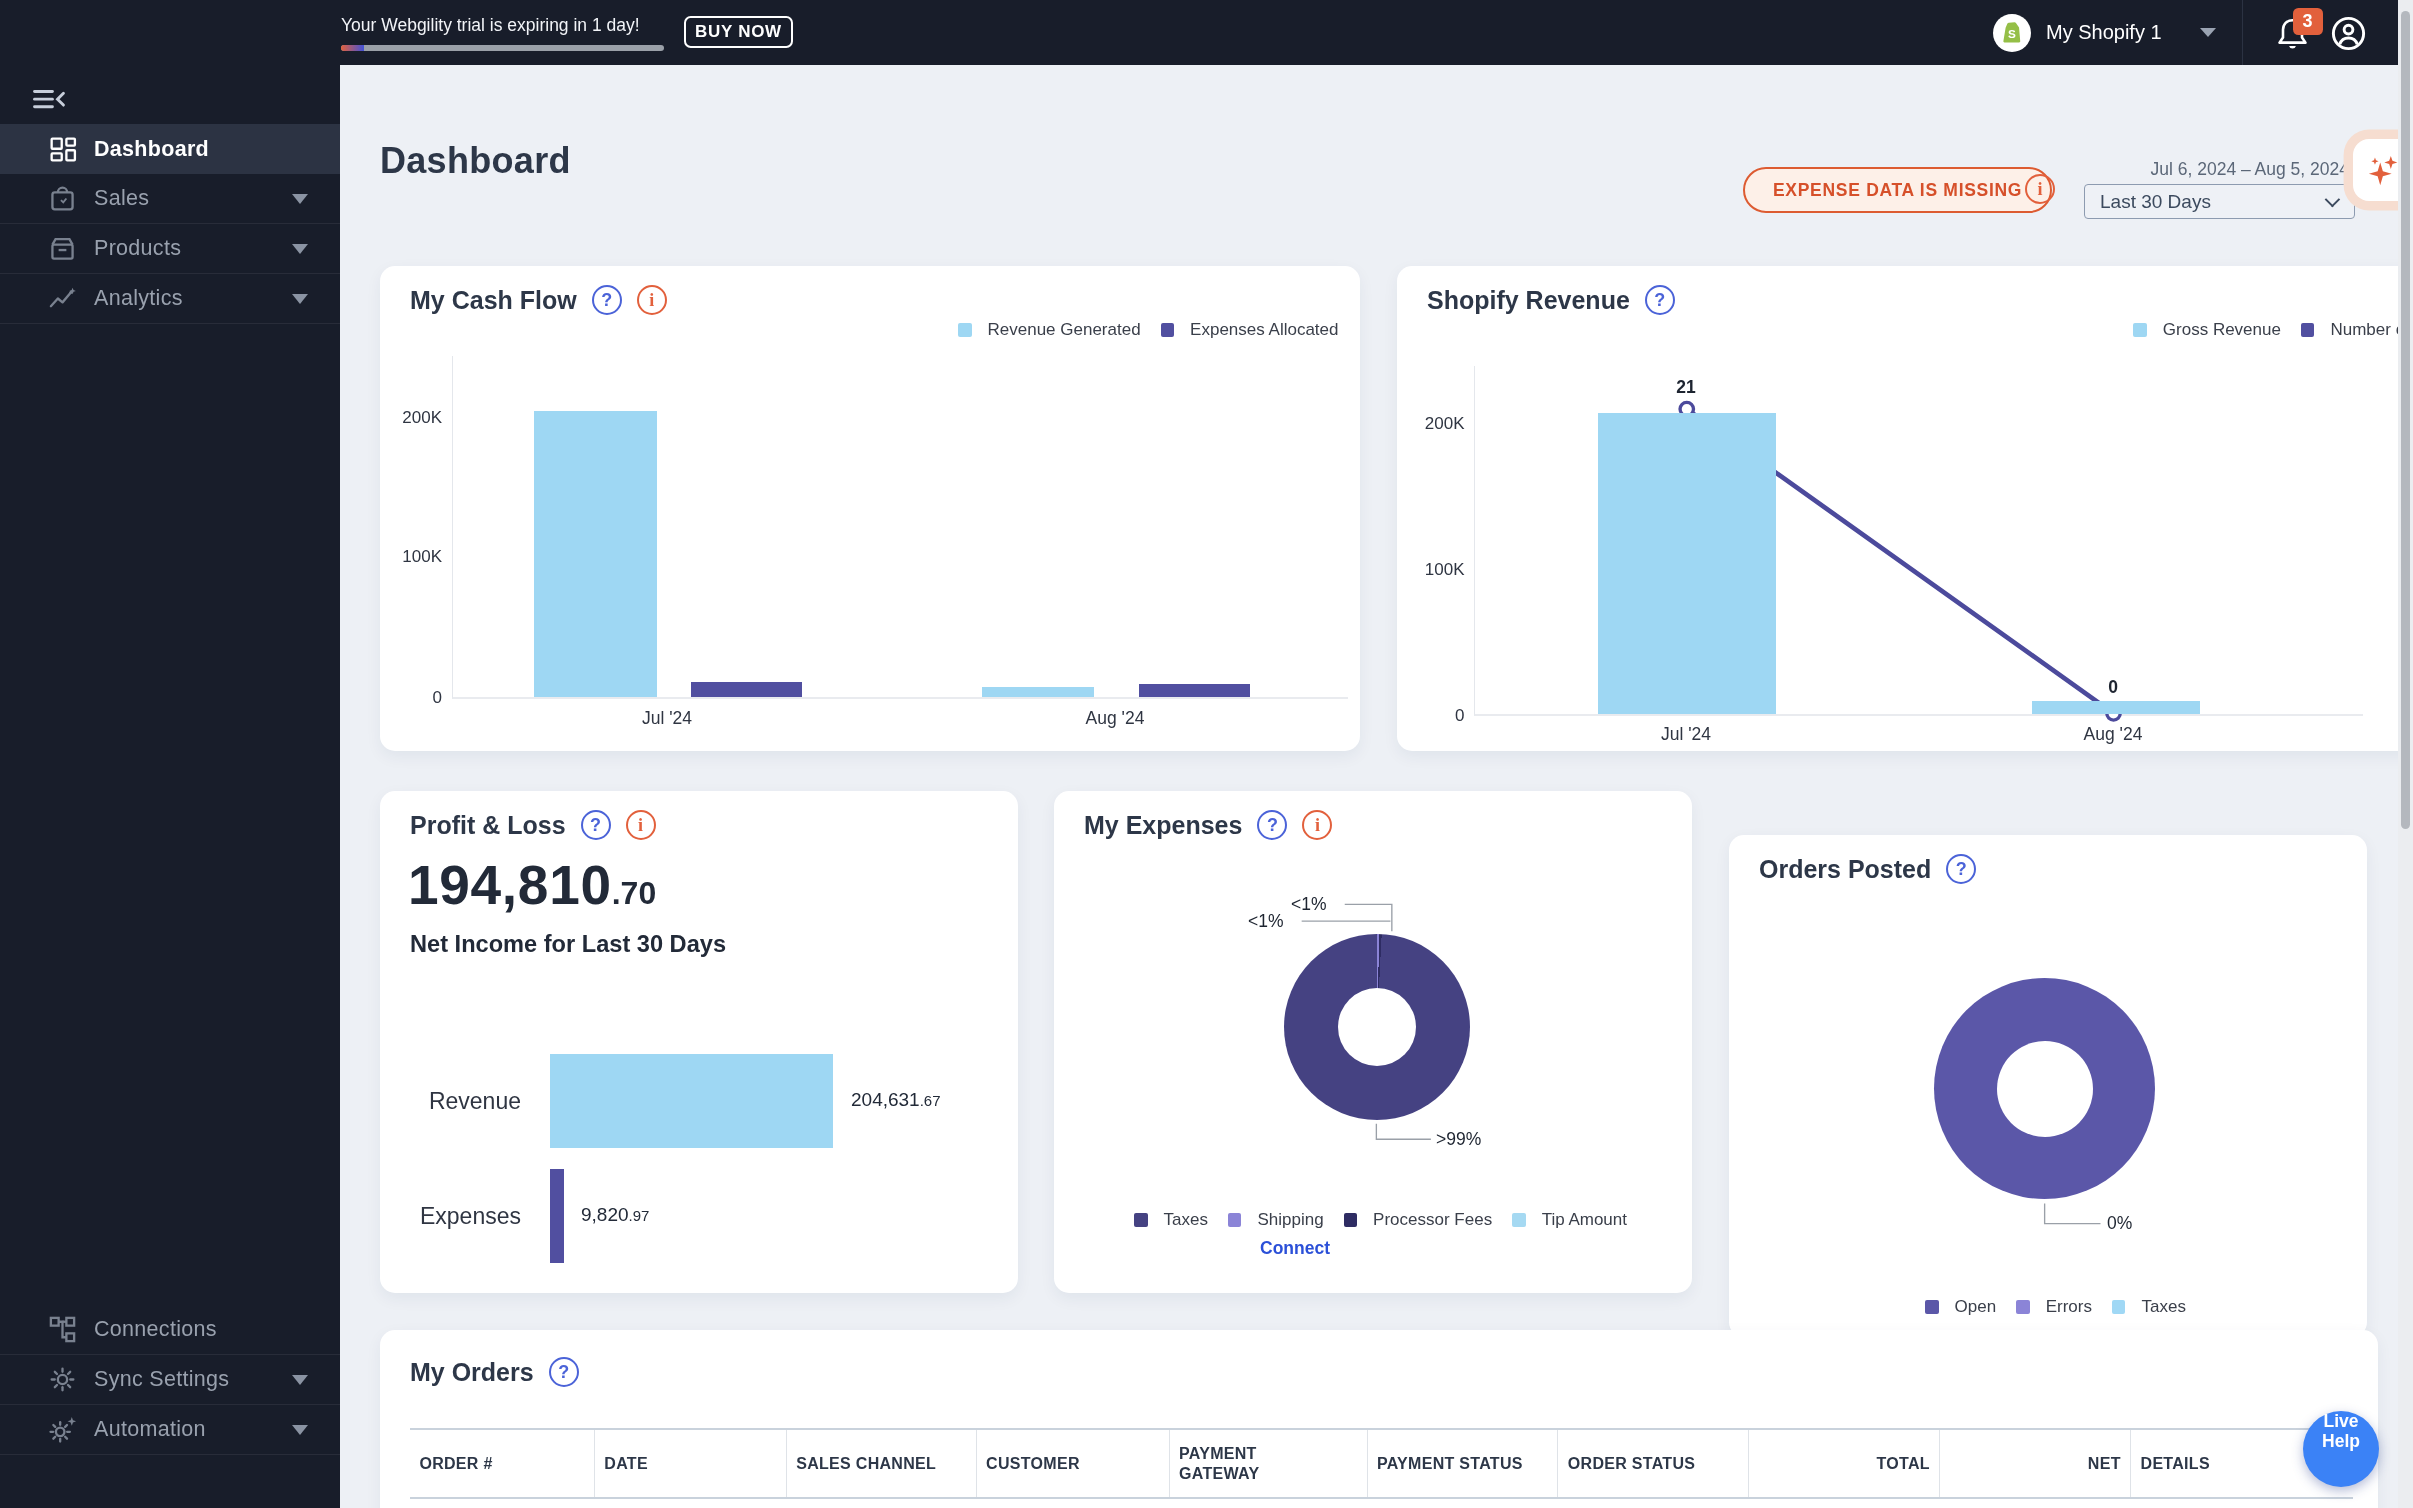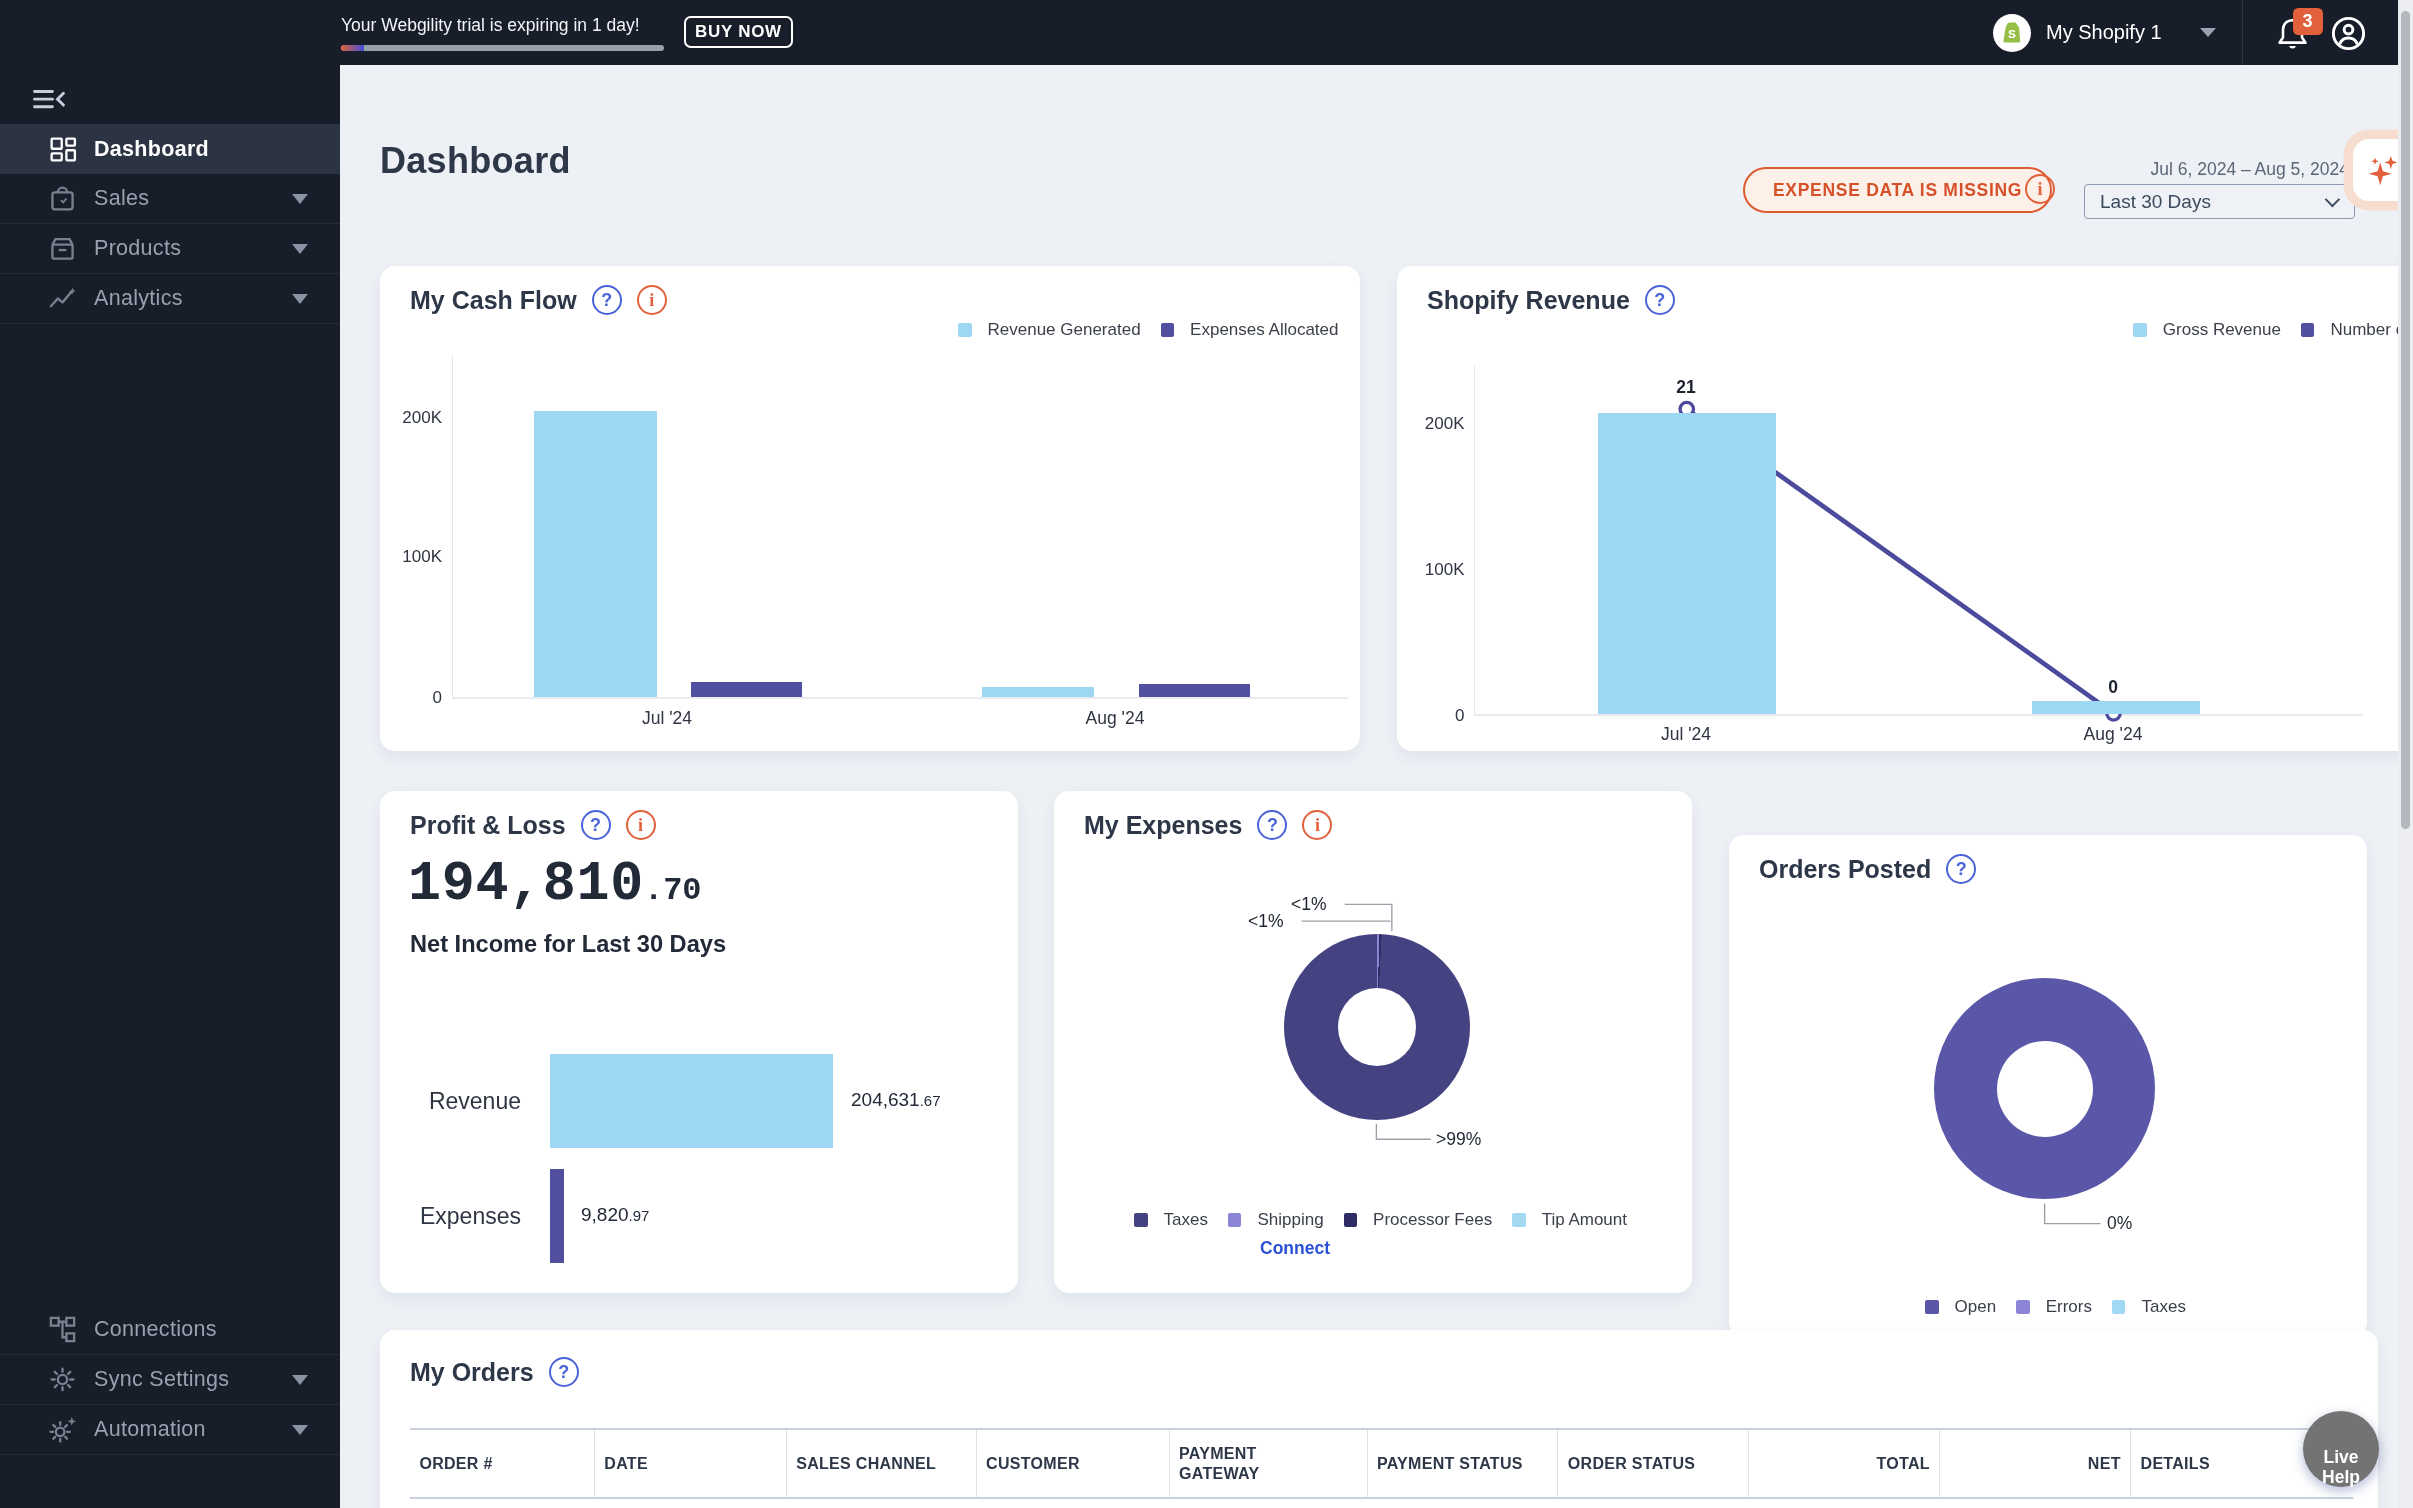--- a/index.html
+++ b/index.html
@@ -78,21 +78,21 @@
 
   .plot { position:absolute; border-left:1.3px solid #E4E7EC; border-bottom:2px solid #E9EBEF; }
   #cf-plot { left:72px; top:90px; width:896px; height:343px; }
   #sr-plot { left:77px; top:100px; width:889px; height:350px; }
   .bar { position:absolute; bottom:0; }
   .ytick { position:absolute; width:54px; text-align:right; font-size:17px; color:#2F3542; }
   .xlabel { position:absolute; transform:translateX(-50%); font-size:17.5px; color:#2F3542; white-space:nowrap; }
   .pt-label { position:absolute; transform:translateX(-50%); font-size:17.5px; font-weight:700; color:#1D2430; }
   #sr-linesvg { position:absolute; left:0; top:0; width:100%; height:100%; overflow:visible; pointer-events:none; }
 
-  .pl-amount { position:absolute; left:28px; top:62px; color:#222A38;font-family:Liberation Mono, monospace; }
+  .pl-amount { position:absolute; left:28px; top:62px; color:#222A38; }
   .pl-amount .big { font-size:55px; font-weight:700; letter-spacing:0.7px; }
   .pl-amount .cents { font-size:32px; font-weight:700; }
   .pl-sub { position:absolute; left:30px; top:140px; font-size:23.6px; font-weight:700; color:#222A38; }
   .pl-row { position:absolute; left:0; width:100%; height:94px; }
   .pl-row .pl-lbl { position:absolute; left:0; width:141px; text-align:right; top:34px; font-size:23px; color:#2F3542; }
   .pl-row .pl-bar { position:absolute; left:170px; top:0; height:94px; }
   .pl-row .pl-val { position:absolute; top:35px; font-size:19px; color:#222A38; }
   .pl-row .pl-val .small { font-size:15px; }
 
   .donut { position:absolute; border-radius:50%; }
@@ -103,21 +103,21 @@
 
   .orders-table { position:absolute; left:30px; top:98px; width:1943px; }
   .thead { display:flex; border-top:2px solid #C9D2DC; border-bottom:2px solid #C9D2DC; height:71px; }
   .th { position:relative; display:flex; align-items:center; padding:0 9.4px; border-right:1.3px solid #DFE3E8; }
   .th:last-child { border-right:none; }
   .th span { font-size:16px; font-weight:700; color:#2D3748; letter-spacing:0.3px; line-height:20px; }
   .th.right { justify-content:flex-end; }
 
   
   .sparkle-btn { position:absolute; left:2353px; top:139px; width:61px; height:62px; background:#FFFFFF; border-radius:16px; box-shadow:0 0 0 9.4px #F6DDD0; display:flex; align-items:center; justify-content:center; z-index:40; cursor:pointer; }
-  .live-help { position:absolute; left:2303px; top:1411px; width:76px; height:76px; border-radius:50%; background:#737373; color:#fff; font-size:17.5px; font-weight:700; display:flex; align-items:flex-end; justify-content:center; text-align:center; line-height:20px; z-index:60; cursor:pointer; box-shadow:0 4px 12px rgba(40,60,140,0.35); }
+  .live-help { position:absolute; left:2303px; top:1411px; width:76px; height:76px; border-radius:50%; background:#3b82f6; color:#fff; font-size:17.5px; font-weight:700; display:flex; align-items:flex-start; justify-content:center; text-align:center; line-height:20px; z-index:60; cursor:pointer; box-shadow:0 4px 12px rgba(40,60,140,0.35); }
   .scrollbar { position:absolute; right:0; top:0; width:15px; height:1508px; background:#EBEDF0; z-index:70; }
   .scroll-thumb { position:absolute; left:2.7px; top:10.8px; width:9.4px; height:818px; background:#B4B8BE; border-radius:4.7px; cursor:pointer; }
   .icn { display:block; }
 </style>
 </head>
 <body>
 
 <div class="topbar">
   <div class="trial">
     <div class="trial-text">Your Webgility trial is expiring in 1 day!</div>

